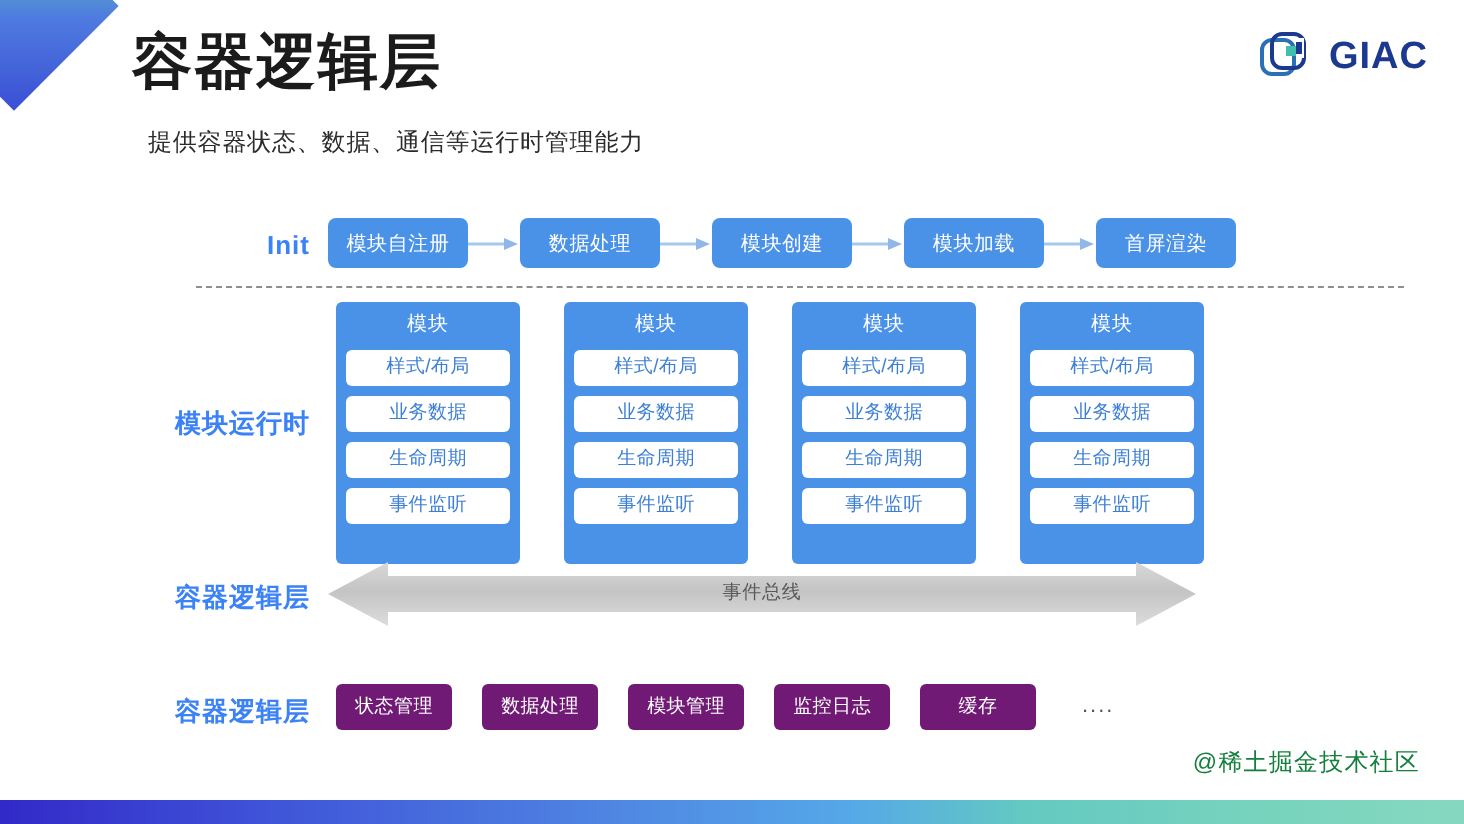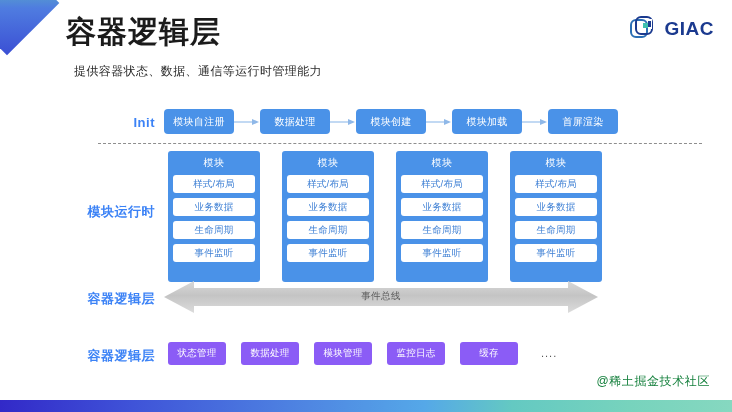--- a/index.html
+++ b/index.html
@@ -177,21 +177,21 @@
     left: 168px;
     top: 341px;
     width: 434px;
     height: 24px;
     display: flex;
     align-items: center;
   }
   .state-box {
     width: 58px;
     height: 23px;
-    background: #8b5cf6;
+    background: #701a75;
     border-radius: 3px;
     color: #ffffff;
     font-size: 9.5px;
     display: flex;
     align-items: center;
     justify-content: center;
     margin-right: 15px;
     letter-spacing: .2px;
   }
   .state-ellipsis {

